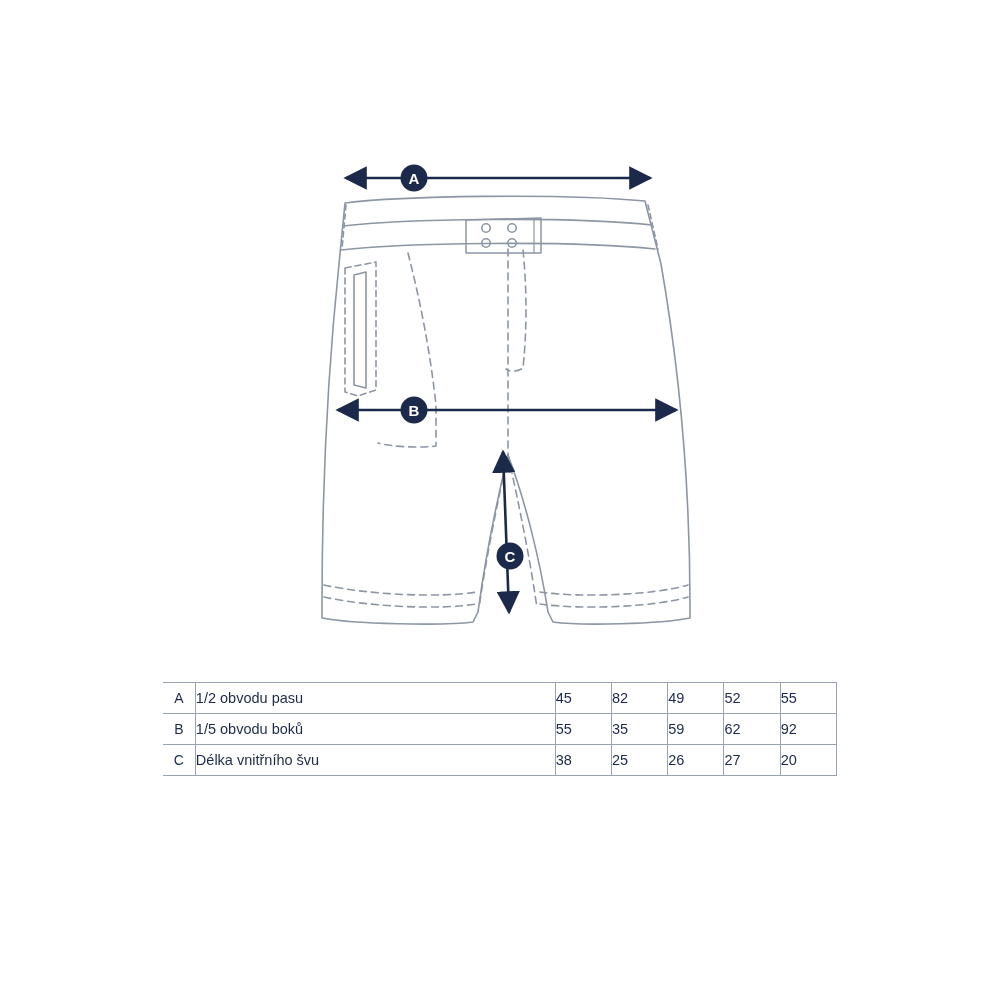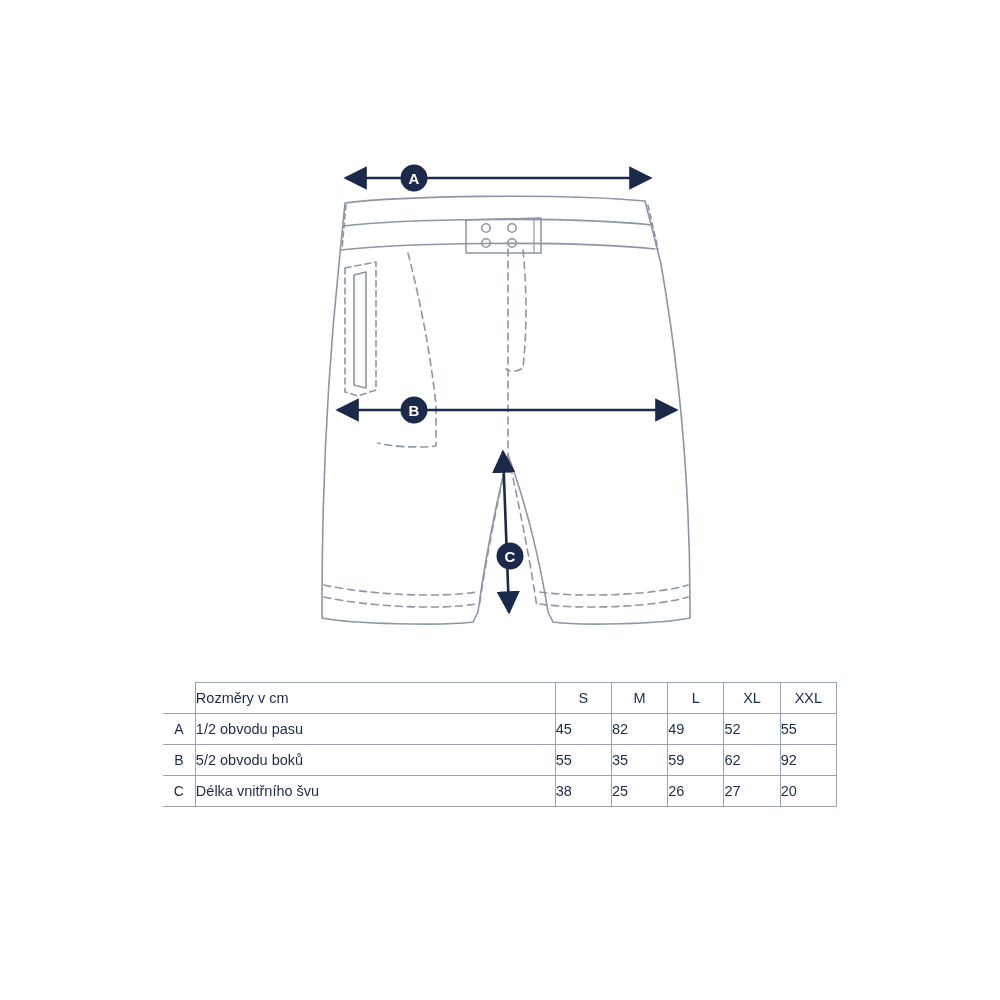--- a/index.html
+++ b/index.html
@@ -166,43 +166,34 @@
       <g>
         <line x1="503" y1="452" x2="509" y2="612" stroke="#1b2a4a" stroke-width="2.6" marker-start="url(#arrTail)" marker-end="url(#arrHead)"></line>
         <circle cx="510" cy="556" r="13.5" fill="#1b2a4a"></circle>
         <text class="marker-label" x="510" y="561.5" text-anchor="middle">C</text>
       </g>
     </svg>
   </div>
 
   <table id="size-table">
     <tbody>
-      <tr class="head-row">
-        <td class="corner-cell"></td>
-        <td class="desc-cell">Rozměry v cm</td>
-        <td class="size-head">S</td>
-        <td class="size-head">M</td>
-        <td class="size-head">L</td>
-        <td class="size-head">XL</td>
-        <td class="size-head">XXL</td>
-      </tr>
 
       <tr>
         <td class="letter-cell">A</td>
         <td class="desc-cell">1/2 obvodu pasu</td>
         <td class="size-val">45</td>
         <td class="size-val">82</td>
         <td class="size-val">49</td>
         <td class="size-val">52</td>
         <td class="size-val">55</td>
       </tr>
 
       <tr>
         <td class="letter-cell">B</td>
-        <td class="desc-cell">5/2 obvodu boků</td>
+        <td class="desc-cell">1/5 obvodu boků</td>
         <td class="size-val">55</td>
         <td class="size-val">35</td>
         <td class="size-val">59</td>
         <td class="size-val">62</td>
         <td class="size-val">92</td>
       </tr>
 
       <tr>
         <td class="letter-cell">C</td>
         <td class="desc-cell">Délka vnitřního švu</td>

